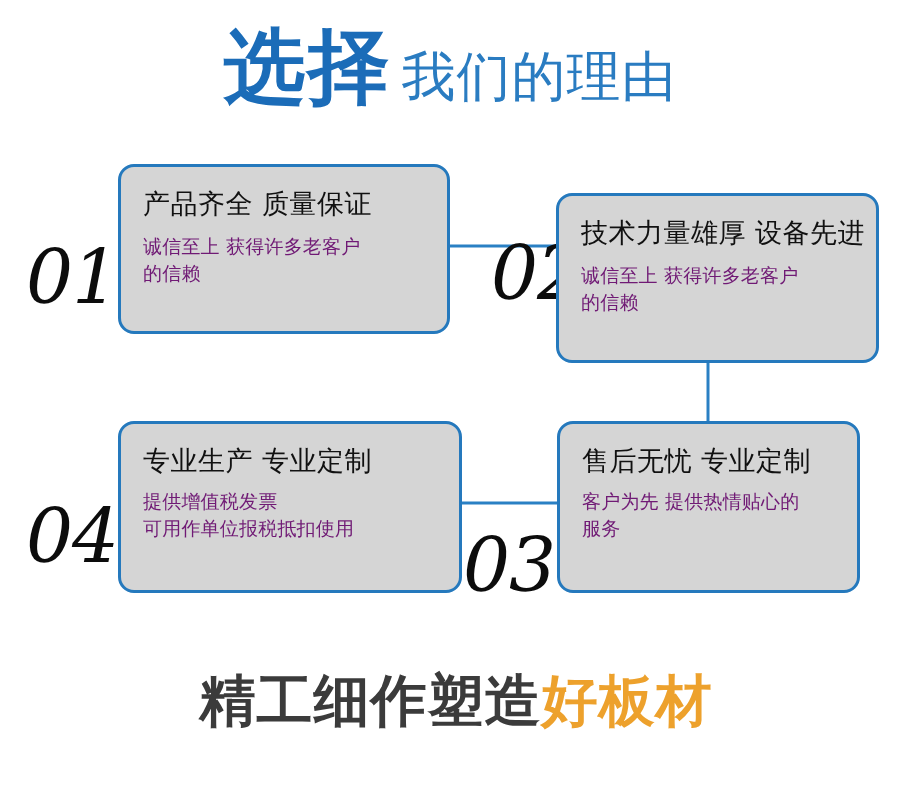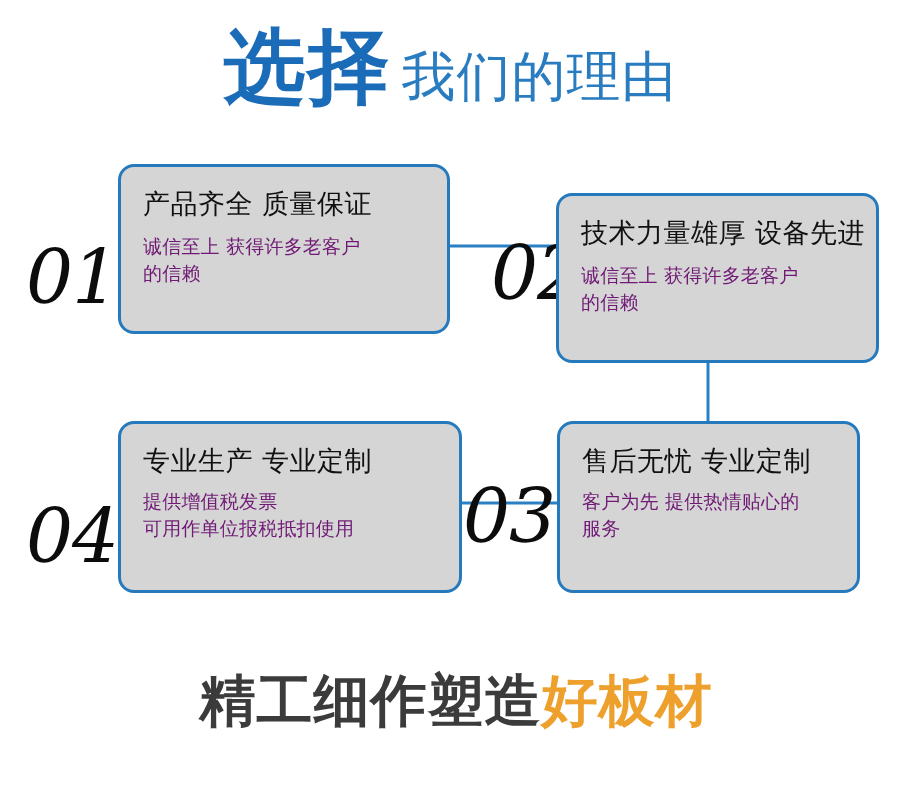--- a/index.html
+++ b/index.html
@@ -97,21 +97,21 @@
     font-weight: normal;
     font-size: 74px;
     color: #0c0c0c;
     line-height: 1;
     letter-spacing: -1px;
     text-align: right;
   }
   #index-01 { left: 26px;  top: 240px; }
   #index-02 { left: 463px; top: 236px; margin-left: 28px; }
   #index-04 { left: 26px;  top: 499px; }
-  #index-03 { left: 463px; top: 479px; }
+  #index-03 { left: 463px; top: 528px; }
 
   
   .footer {
     position: absolute;
     left: 0;
     top: 673px;
     width: 900px;
     text-align: center;
     white-space: nowrap;
     line-height: 1;

